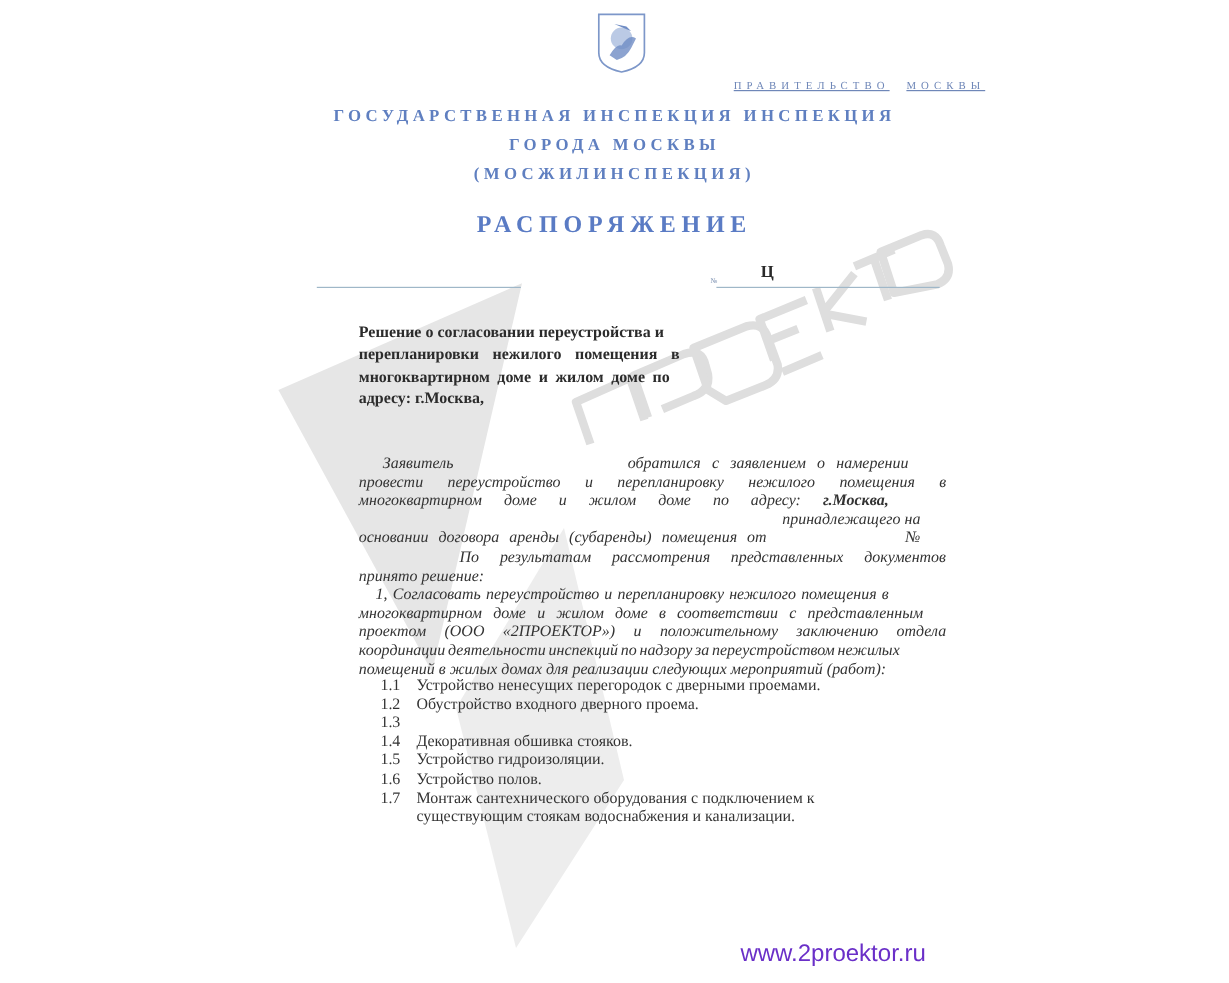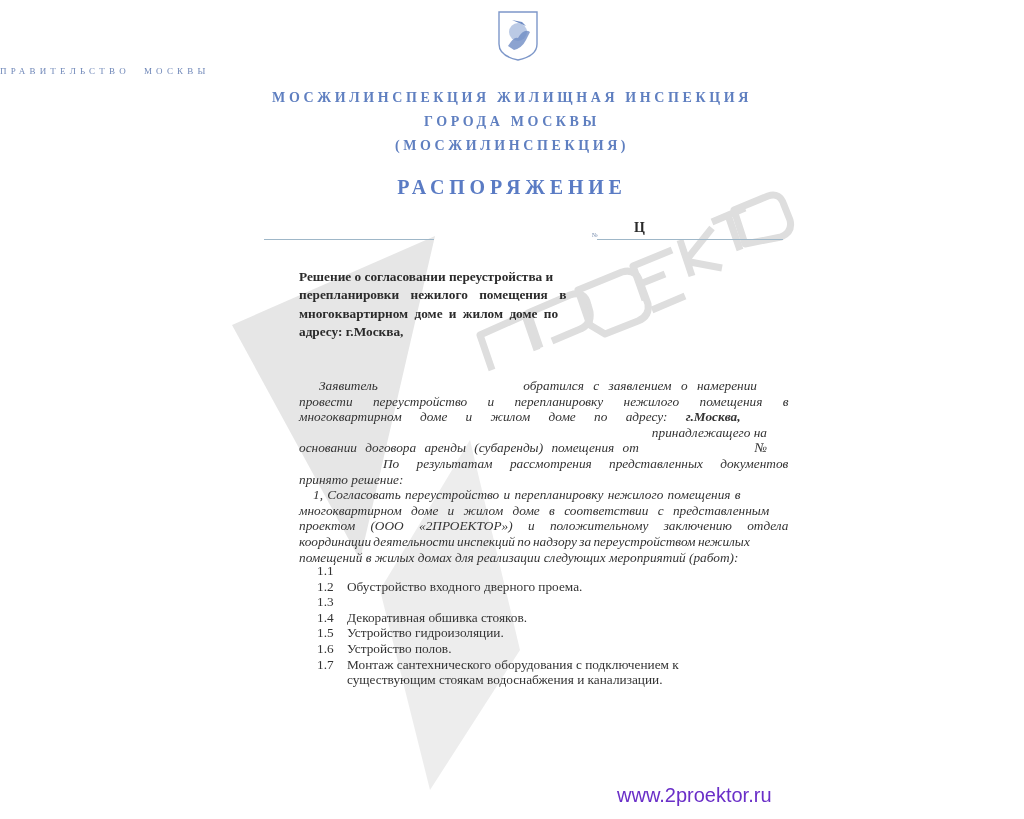--- a/index.html
+++ b/index.html
@@ -7,21 +7,21 @@
     width:1024px; height:819px; background:#ffffff; position:relative; overflow:hidden;
     font-family: "Liberation Serif", "DejaVu Serif", serif;
   }
   .abs { position:absolute; }
 
   
   .wm { position:absolute; left:0; top:0; width:1024px; height:819px; pointer-events:none; }
 
   
   .emblem { left:496px; top:10px; width:44px; height:52px; }
-  .gov { left:0; width:821px; top:66px; text-align:left; font-size:9px; letter-spacing:4.2px; color:#6f87b8; }
+  .gov { left:0; width:821px; top:66px; text-align:right; font-size:9px; letter-spacing:4.2px; color:#6f87b8;text-decoration:underline; }
   .gov .w2 { margin-left:14px; }
   .org { left:0; width:1024px; text-align:center; color:#5f7fc0; font-weight:bold; font-size:14px; letter-spacing:3.6px; }
   .org1 { top:90px; }
   .org2 { top:114px; }
   .org3 { top:138px; }
   .order { left:0; width:1024px; top:176px; text-align:center; color:#5a7bc4; font-weight:bold; font-size:20px; letter-spacing:4.8px; }
 
   .line-date { left:264px; top:239px; width:170px; height:1px; background:#9fb7c8; }
   .num-sign { left:592px; top:232px; font-size:6px; color:#7a8fb0; }
   .line-num { left:597px; top:239px; width:186px; height:1px; background:#9fb7c8; }
@@ -62,21 +62,21 @@
 <svg class="abs emblem" viewBox="0 0 44 52">
   <path d="M3,2 H41 V34 Q41,46 22,50 Q3,46 3,34 Z" fill="none" stroke="#7d97c9" stroke-width="1.4"></path>
   <circle cx="22" cy="22" r="9" fill="#8ea6d4" opacity="0.6"></circle>
   <path d="M12,36 Q18,26 22,28 Q28,18 34,22 L30,30 Q26,38 18,40 Z" fill="#6f8cc4" opacity="0.8"></path>
   <path d="M16,10 L30,16 L26,12 Z" fill="#6f8cc4"></path>
 </svg>
 
 <div class="abs gov">
   <span>ПРАВИТЕЛЬСТВО</span><span class="w2">МОСКВЫ</span>
 </div>
-<div class="abs org org1">МОСЖИЛИНСПЕКЦИЯ ЖИЛИЩНАЯ ИНСПЕКЦИЯ</div>
+<div class="abs org org1">ГОСУДАРСТВЕННАЯ ИНСПЕКЦИЯ ИНСПЕКЦИЯ</div>
 <div class="abs org org2">ГОРОДА МОСКВЫ</div>
 <div class="abs org org3">(МОСЖИЛИНСПЕКЦИЯ)</div>
 <div class="abs order">РАСПОРЯЖЕНИЕ</div>
 
 <div class="abs line-date"></div>
 <div class="abs num-sign">№</div>
 <div class="abs line-num"></div>
 <div class="abs num-val">Ц</div>
 
 <div class="abs subject">
@@ -107,20 +107,21 @@
   <span class="line" style="padding-left:14px; word-spacing:1px">1, Согласовать переустройство и перепланировку нежилого помещения в</span>
   <span class="line" style="word-spacing:6px">многоквартирном доме и жилом доме в соответствии с представленным</span>
   <span class="line" style="word-spacing:12px">проектом (ООО «2ПРОЕКТОР») и положительному заключению отдела</span>
   <span class="line" style="word-spacing:-1px">координации деятельности инспекций по надзору за переустройством нежилых</span>
   <span class="line">помещений в жилых домах для реализации следующих мероприятий (работ):</span>
 </div>
 
 <div class="abs items">
   <div class="item">
       <span class="n">1.1</span>
+      <span class="t">Устройство ненесущих перегородок с дверными проемами.</span>
     </div>
   <div class="item">
       <span class="n">1.2</span>
       <span class="t">Обустройство входного дверного проема.</span>
     </div>
   <div class="item">
       <span class="n">1.3</span>
     </div>
   <div class="item">
       <span class="n">1.4</span>

